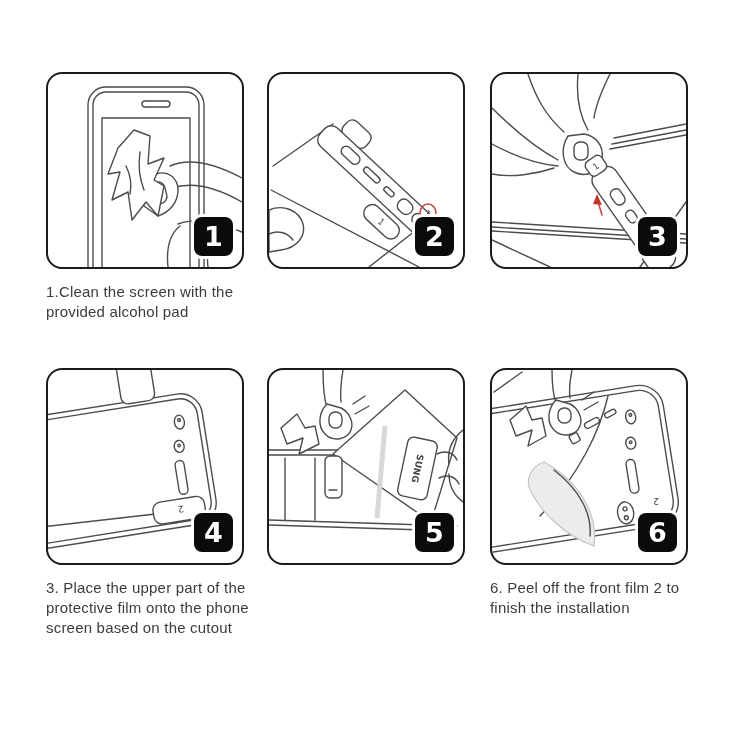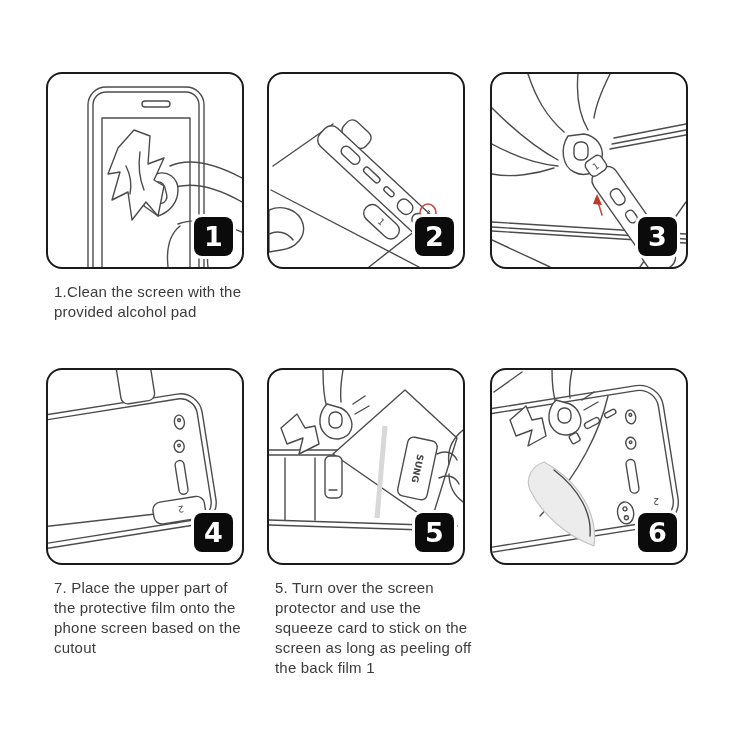--- a/index.html
+++ b/index.html
@@ -16,21 +16,21 @@
   }
   .art{position:absolute;left:0;top:0;width:194px;height:193px;display:block;}
   .badge{
     position:absolute;right:9px;bottom:11px;width:39px;height:39px;
     background:#0b0b0b;border-radius:8px;color:#fff;
     font-family:"DejaVu Sans",sans-serif;font-weight:bold;font-size:27px;
     display:flex;align-items:center;justify-content:center;
     box-shadow:0 0 0 3px #ffffff;
   }
   .caption{
-    margin-top:13px;font-size:15px;line-height:1.34;color:#3c3c3c;letter-spacing:.2px;margin-left:8px;
+    margin-top:13px;font-size:15px;line-height:1.34;color:#3c3c3c;letter-spacing:.2px;
   }
   
   .ln{fill:none;stroke:#4c4c4c;stroke-width:1.4;stroke-linecap:round;stroke-linejoin:round;}
   .fw{fill:#ffffff;stroke:#4c4c4c;stroke-width:1.4;stroke-linecap:round;stroke-linejoin:round;}
   .red-ln{fill:none;stroke:#cc4a44;stroke-width:1.6;stroke-linecap:round;}
   .red-fill{fill:#c0392b;stroke:none;}
   .tiny{font-family:"DejaVu Sans",sans-serif;font-size:9px;fill:#444;text-anchor:middle;}
   .curl{fill:#ececec;stroke:#c4c4c4;stroke-width:1.2;}
   .fold{stroke:#d8d8d8;stroke-width:5;fill:none;}
 </style>
@@ -159,21 +159,21 @@
         <g>
           <rect class="fw" x="84" y="-18" width="34" height="50" rx="7"></rect>
           <path class="ln" d="M-60,138 L100,145"></path>
           <rect class="fw" x="98" y="134" width="52" height="22" rx="8"></rect>
           <text class="tiny" x="126" y="149" font-size="11" transform="rotate(180 126 145)">2</text>
         </g>
       </g>
     </svg>
     <div class="badge">4</div>
   </div>
-  <div class="caption">7. Place the upper part of the protective film onto the phone screen based on the cutout</div>
+  <div class="caption">3. Place the upper part of the protective film onto the phone screen based on the cutout</div>
 </div>
 
 <div class="step" id="s5">
   <div class="panel">
     <svg class="art" viewBox="0 0 194 193">
       <g>
         <path class="ln" d="M0,80 H146 Q164,80 166,98 L168,124"></path>
         <path class="ln" d="M0,85 H144 Q159,85 161,100 L163,122"></path>
         <path class="ln" d="M0,150 L188,156"></path>
         <path class="ln" d="M0,155 L186,161"></path>
@@ -203,21 +203,20 @@
         <path class="ln" d="M86,44 L100,36"></path>
         <rect class="fw" x="56" y="86" width="17" height="42" rx="5"></rect>
         <path class="ln" d="M60,120 L68,120"></path>
       </g>
       <g>
         <path class="fw" d="M28,44 L12,58 L18,74 L34,68 L30,84 L50,74 L46,56 L36,58 Z"></path>
       </g>
     </svg>
     <div class="badge">5</div>
   </div>
-  <div class="caption">5. Turn over the screen protector and use the squeeze card to stick on the screen as long as peeling off the back film 1</div>
 </div>
 
 <div class="step" id="s6">
   <div class="panel">
     <svg class="art" viewBox="0 0 194 193">
       <g transform="rotate(-9 97 97)">
         <g>
           <rect class="ln" x="-36" y="24" width="216" height="142" rx="24"></rect>
           <rect class="ln" x="-31" y="29" width="206" height="132" rx="19"></rect>
         </g>
@@ -249,13 +248,14 @@
         <path class="ln" d="M90,30 L102,22"></path>
         <path class="ln" d="M92,40 L106,32"></path>
       </g>
       <g>
         <path class="fw" d="M34,36 L18,50 L24,66 L40,60 L36,76 L54,66 L50,48 L40,50 Z"></path>
       </g>
       <text class="tiny" x="164" y="136" font-size="11" transform="rotate(180 164 132)">2</text>
     </svg>
     <div class="badge">6</div>
   </div>
+  <div class="caption">6. Peel off the front film 2 to finish the installation</div>
 </div>
 
 </body></html>

